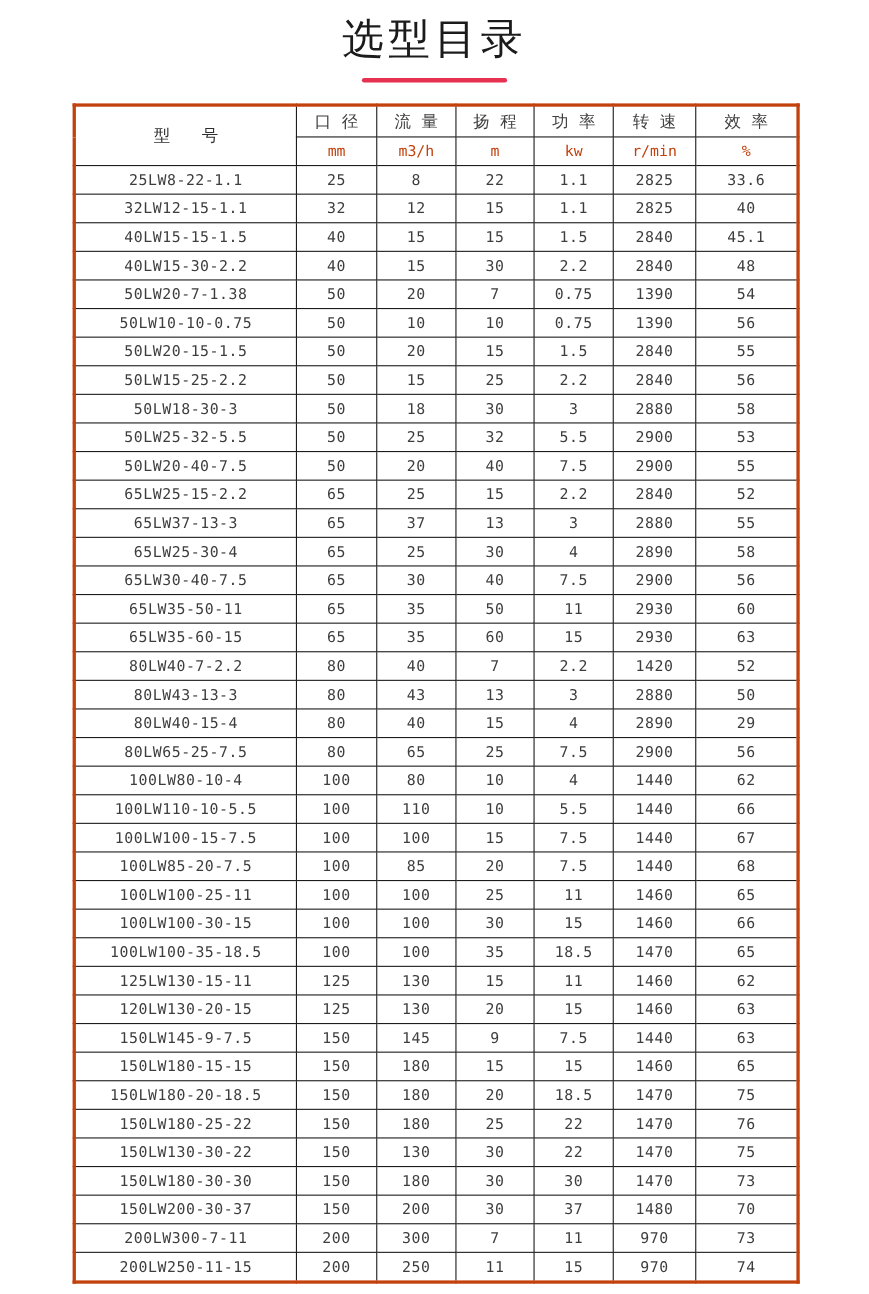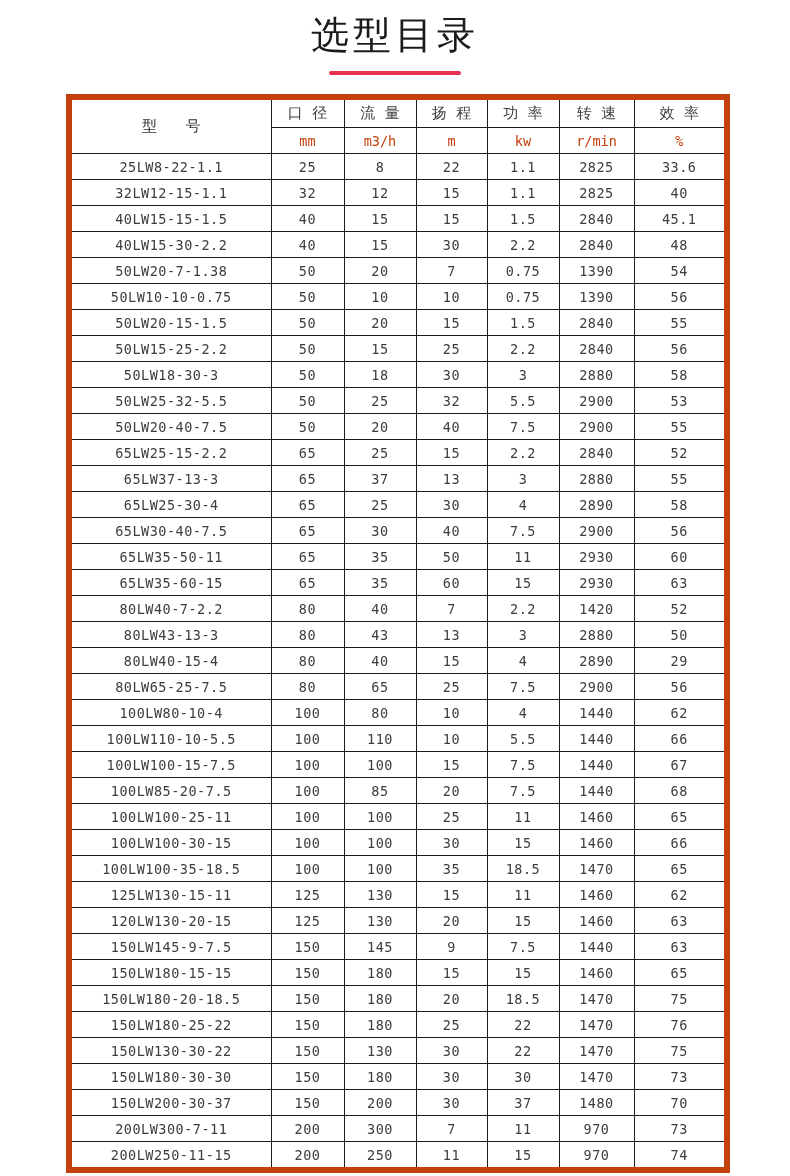--- a/index.html
+++ b/index.html
@@ -26,21 +26,21 @@
     width: 132px;
     height: 4px;
     margin: 10px auto 0 auto;
     border-radius: 2px;
   }
   table.selection-table {
     border-collapse: collapse;
     table-layout: fixed;
     width: 658px;
     margin: 19px 16px 0 66px;
-    border: 6px solid #c2410c;
+    border: 3px solid #c2410c;
   }
   .selection-table th,
   .selection-table td {
     border: 1px solid #1c1c1c;
     text-align: center;
     vertical-align: middle;
     padding: 0;
     font-weight: normal;
     overflow: hidden;
     white-space: pre;

